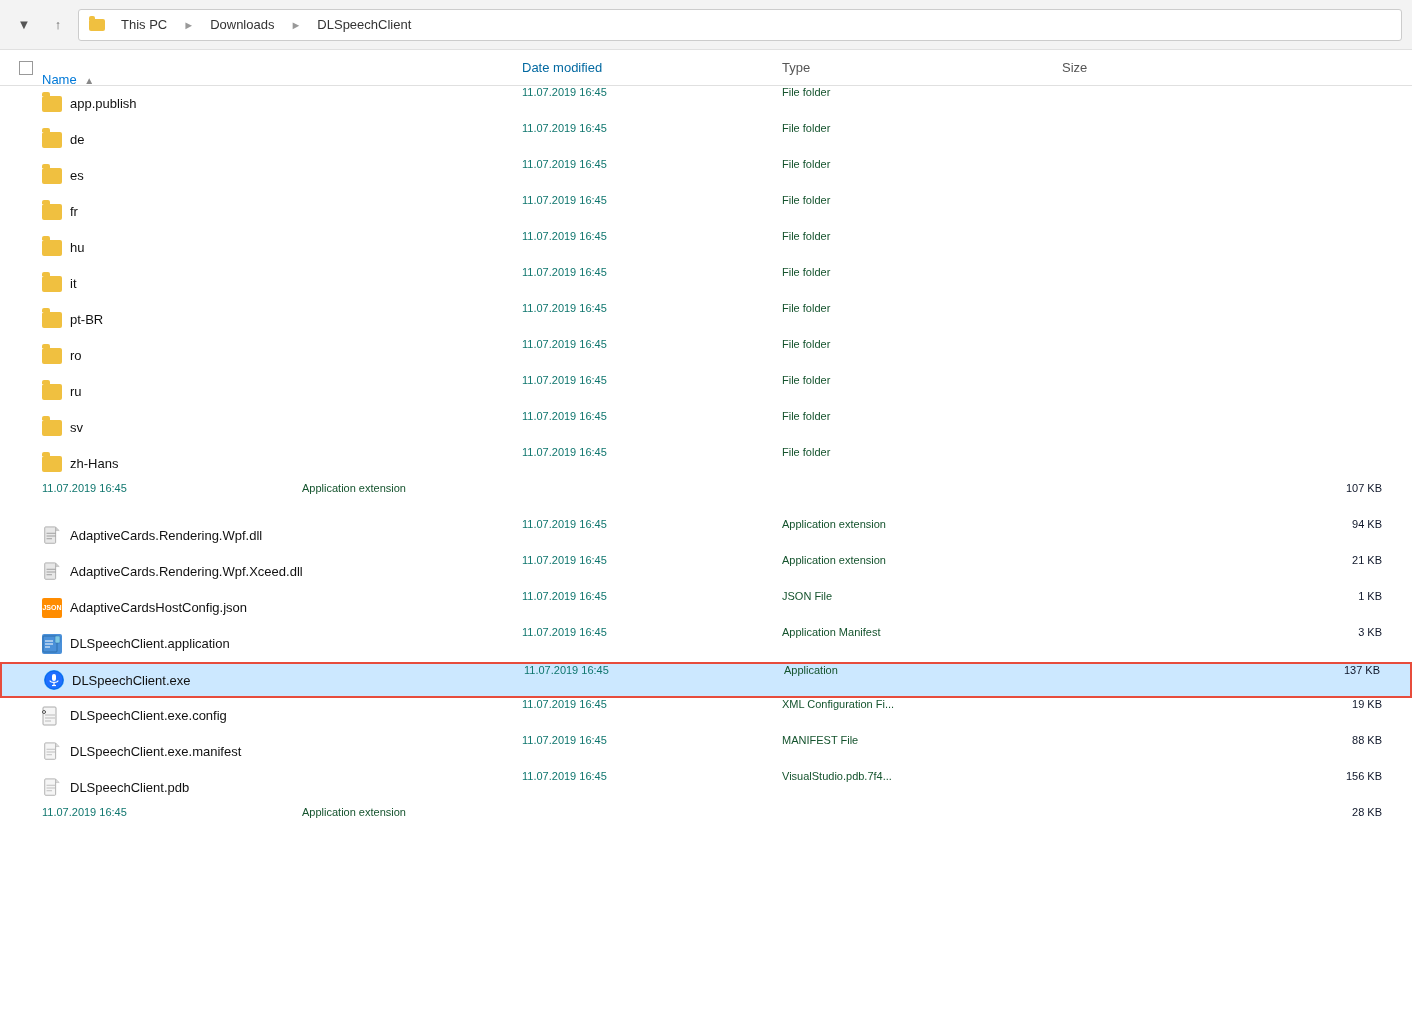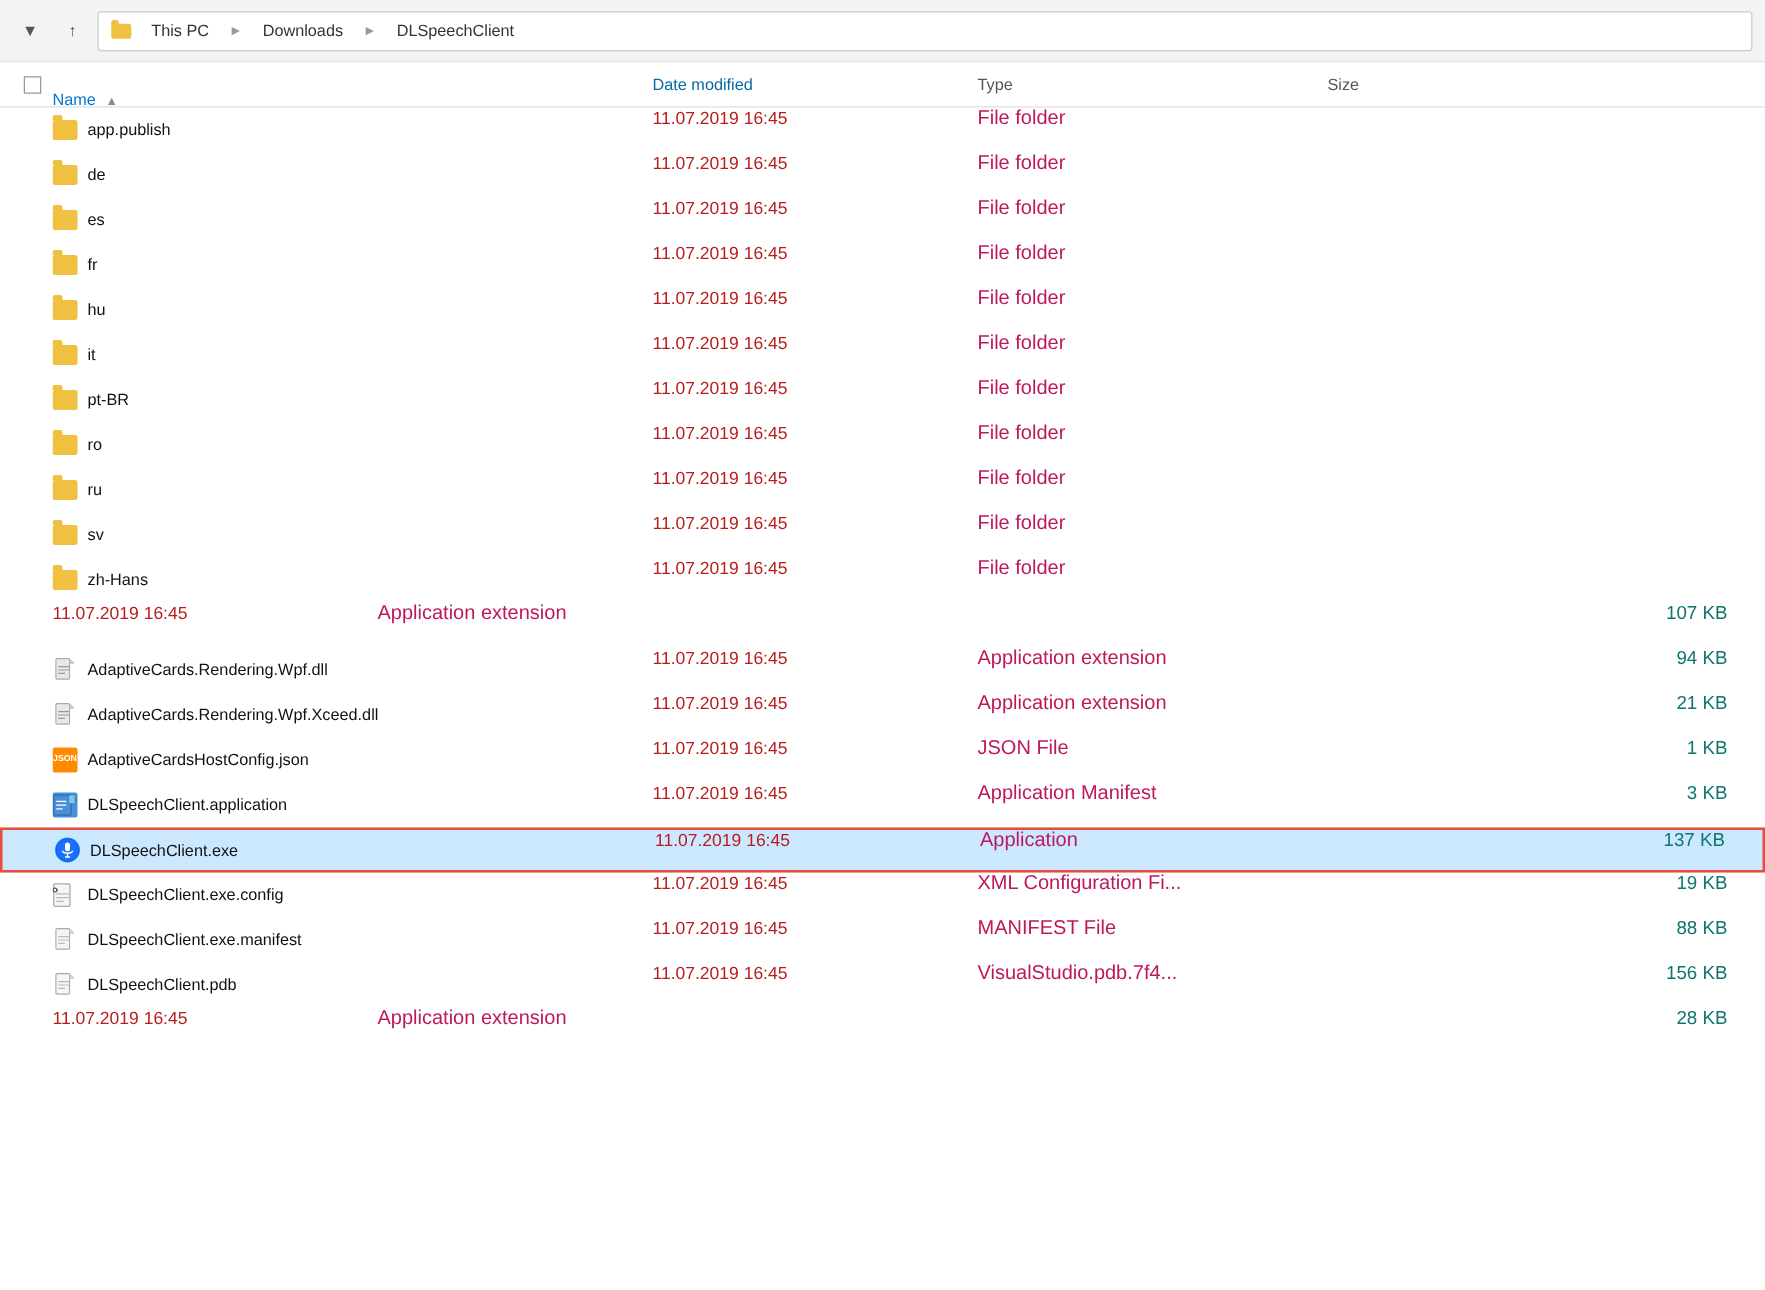--- a/index.html
+++ b/index.html
@@ -125,32 +125,32 @@
       display: flex;
       align-items: center;
       gap: 8px;
       font-size: 13px;
       color: #111;
       overflow: hidden;
       white-space: nowrap;
     }
     .file-row .date-cell {
       flex: 0 0 260px;
-      font-size: 14px;
-      color: #b91c1c;
+      font-size: 11px;
+      color: #0f766e;
     }
     .file-row .type-cell {
       flex: 0 0 280px;
-      font-size: 16px;
-      color: #be185d;
+      font-size: 11px;
+      color: #14532d;
     }
     .file-row .size-cell {
       flex: 1;
-      font-size: 15px;
-      color: #0f766e;
+      font-size: 11px;
+      color: #0f172a;
       text-align: right;
       padding-right: 20px;
     }
 
     
     .icon-folder {
       width: 20px;
       height: 16px;
       background: #f0c040;
       border-radius: 2px;

